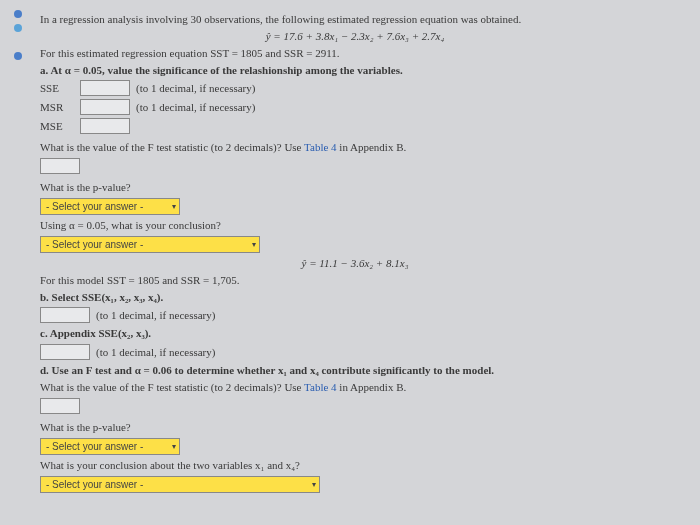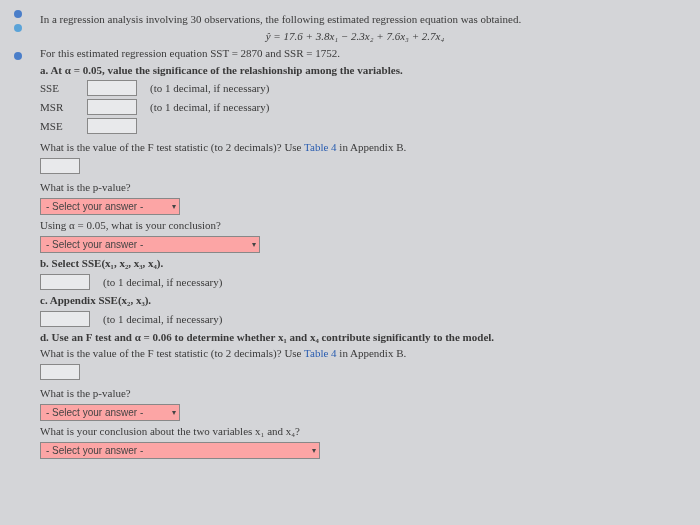--- a/index.html
+++ b/index.html
@@ -22,37 +22,37 @@
     width: 8px;
     height: 8px;
     border-radius: 50%;
     left: 14px;
   }
   .dot1 { top: 10px; background: #4a7ec9; }
   .dot2 { top: 24px; background: #5aa3d8; }
   .dot3 { top: 52px; background: #4a7ec9; }
   .line { margin: 2px 0; line-height: 1.35; }
   .eq { text-align: center; padding-right: 10px; font-style: italic; }
-  .row { display: flex; align-items: center; gap: 13px; margin: 3px 0; }
+  .row { display: flex; align-items: center; gap: 6px; margin: 3px 0; }
   .label-cell { width: 34px; }
   .input-box {
     display: inline-block;
     border: 1px solid #888;
     background: #e8e9eb;
     height: 14px;
     width: 48px;
     vertical-align: middle;
   }
   .input-box.narrow { width: 38px; }
   .select-box {
     display: inline-flex;
     align-items: center;
     justify-content: space-between;
     border: 1px solid #888;
-    background: #fca5a5;
+    background: #fde047;
     height: 15px;
     padding: 0 3px 0 5px;
     font-size: 10px;
     font-family: Arial, sans-serif;
     color: #444;
   }
   .select-box .arrow {
     font-size: 8px;
     margin-left: 5px;
   }
@@ -63,21 +63,21 @@
 </head>
 <body>
 
 <div class="page">
   <div class="dot dot1"></div>
   <div class="dot dot2"></div>
   <div class="dot dot3"></div>
 
   <div class="line">In a regression analysis involving 30 observations, the following estimated regression equation was obtained.</div>
   <div class="line eq">ŷ = 17.6 + 3.8x₁ − 2.3x₂ + 7.6x₃ + 2.7x₄</div>
-  <div class="line">For this estimated regression equation SST = 2870 and SSR = 1752.</div>
+  <div class="line">For this estimated regression equation SST = 1805 and SSR = 2911.</div>
   <div class="line bold">a. At α = 0.05, value the significance of the relashionship among the variables.</div>
 
   <div class="row">
     <span class="label-cell">SSE</span>
     <span class="input-box"></span>
     <span>(to 1 decimal, if necessary)</span>
   </div>
   <div class="row">
     <span class="label-cell">MSR</span>
     <span class="input-box"></span>
@@ -104,20 +104,22 @@
   </div>
 
   <div class="line">Using α = 0.05, what is your conclusion?</div>
   <div class="row">
     <span class="select-box" style="width:210px">
       <span>- Select your answer -</span>
       <span class="arrow">▾</span>
     </span>
   </div>
 
+  <div class="line eq">ŷ = 11.1 − 3.6x₂ + 8.1x₃</div>
+  <div class="line">For this model SST = 1805 and SSR = 1,705.</div>
 
   <div class="line bold">b. Select SSE(x₁, x₂, x₃, x₄).</div>
   <div class="row">
     <span class="input-box"></span>
     <span>(to 1 decimal, if necessary)</span>
   </div>
 
   <div class="line bold">c. Appendix SSE(x₂, x₃).</div>
   <div class="row">
     <span class="input-box"></span>

